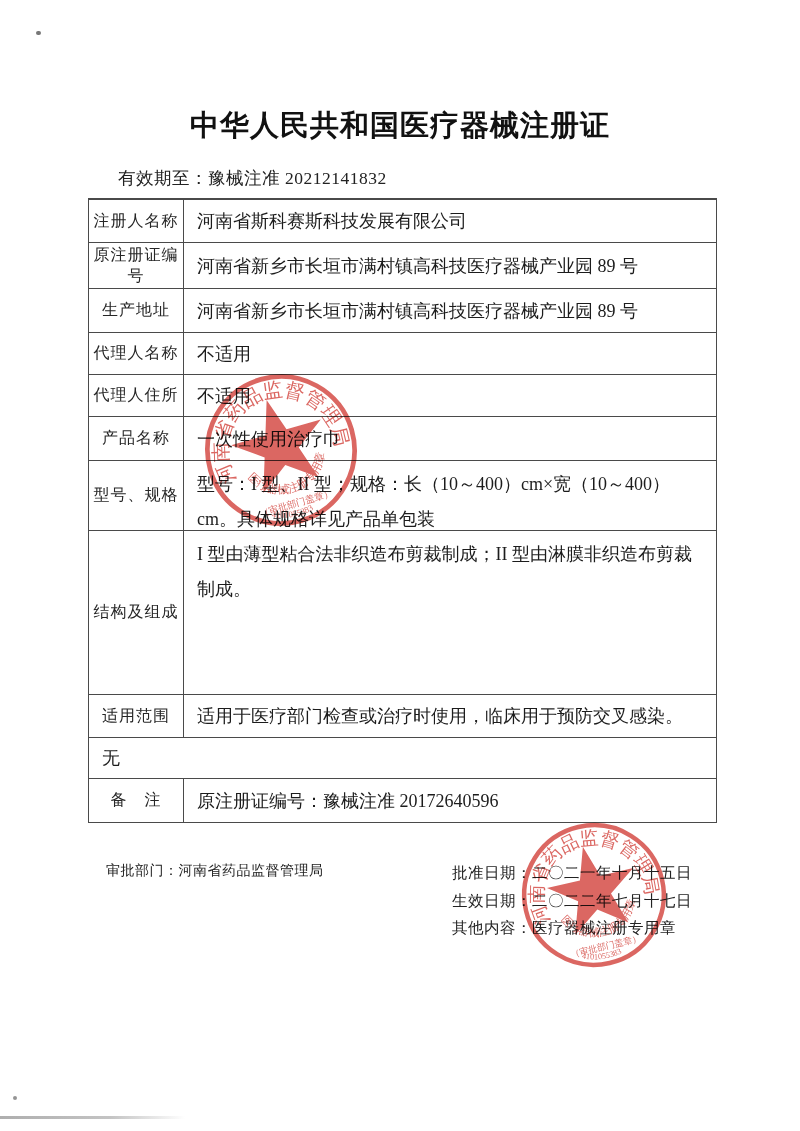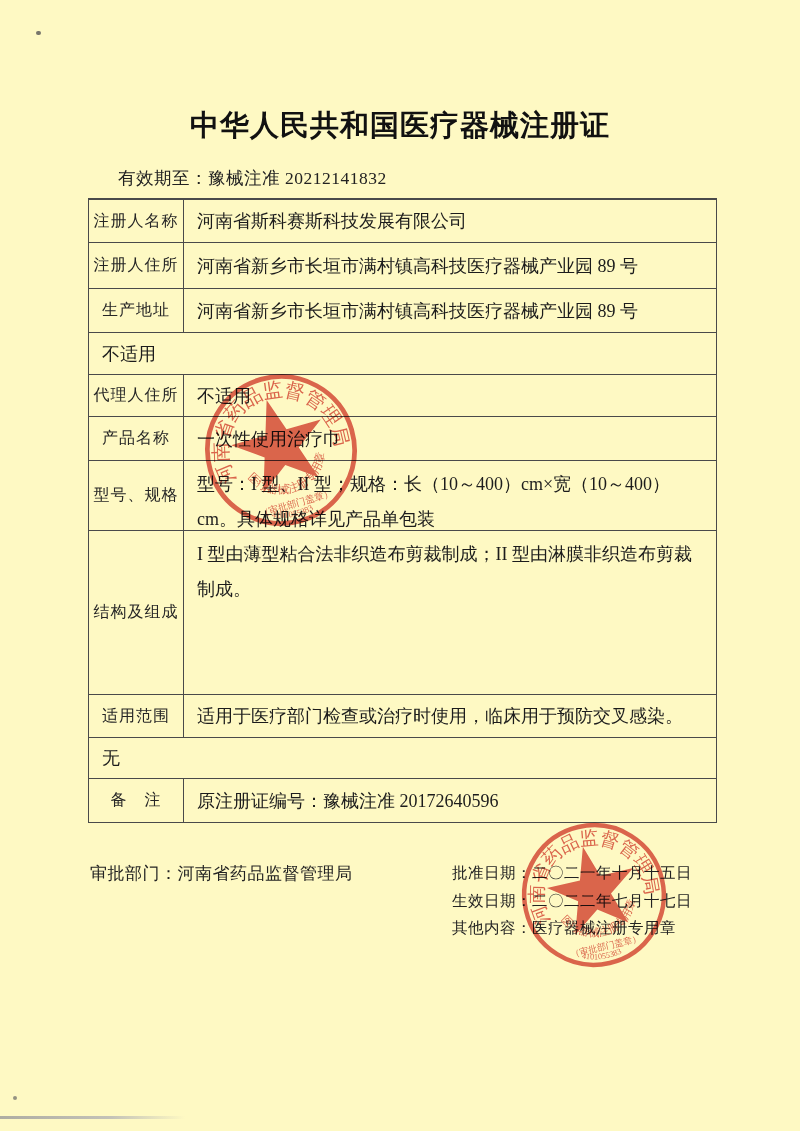--- a/index.html
+++ b/index.html
@@ -1,18 +1,18 @@
 <!DOCTYPE html>
 <html><head>
 <meta charset="utf-8">
 <style>
   html,body{margin:0;padding:0;background:#e8e8e8;}
   .page{
     position:relative;width:800px;height:1131px;margin:0 auto;
-    background:#fef9c3;overflow:hidden;
+    background:#ffffff;overflow:hidden;
     font-family:"Liberation Serif","DejaVu Serif",serif;
     color:#1e1e1e;
   }
   .title{
     position:absolute;left:0;top:106px;width:100%;margin:0;
     text-align:center;font-size:29px;font-weight:bold;letter-spacing:1px;color:#111;
   }
   .regline{
     position:absolute;left:118px;top:166px;font-size:17.5px;color:#222;letter-spacing:0.5px;
   }
@@ -29,21 +29,21 @@
   }
   .tvalue{
     flex:1;display:flex;align-items:center;
     padding:2px 10px 2px 13px;font-size:18px;color:#1c1c1c;line-height:30px;
   }
   .r0{height:42px}.r1{height:46px}.r2{height:44px}.r3{height:42px}
   .r4{height:42px}.r5{height:44px}.r6{height:70px}.r7{height:164px}
   .r8{height:43px}.r9{height:40px}.r10{height:41px}.r11{height:44px}
   .multiline .tvalue{align-items:flex-start;padding-top:6px;line-height:35px;}
   .dept{
-    position:absolute;left:90px;top:862px;font-size:17px;color:#222;letter-spacing:0.5px;text-align:center;
+    position:absolute;left:106px;top:862px;font-size:14px;color:#222;letter-spacing:0.5px;text-align:center;
   }
   .dates{
     position:absolute;left:452px;top:859px;font-size:15.5px;color:#222;letter-spacing:0.5px;
   }
   .dateline{height:27.5px;line-height:27.5px;}
   .stamp-wrap{
     position:absolute;mix-blend-mode:multiply;opacity:0.88;pointer-events:none;
   }
   .stamp-wrap.mid{left:202px;top:371px;width:158px;height:158px;transform:rotate(-16deg);}
   .stamp-wrap.bot{left:519px;top:820px;width:150px;height:150px;transform:rotate(-13deg);}
@@ -69,28 +69,29 @@
   <h1 class="title">中华人民共和国医疗器械注册证</h1>
 
   <div class="regline"><span>有效期至：</span><span>豫械注准 20212141832</span></div>
 
   <div class="cert-table">
     <div class="trow r0">
       <div class="tlabel">注册人名称</div>
       <div class="tvalue">河南省斯科赛斯科技发展有限公司</div>
     </div>
     <div class="trow r1">
-      <div class="tlabel">注册人住所</div>
+      <div class="tlabel">原注册证编号</div>
       <div class="tvalue">河南省新乡市长垣市满村镇高科技医疗器械产业园 89 号</div>
     </div>
     <div class="trow r2">
       <div class="tlabel">生产地址</div>
       <div class="tvalue">河南省新乡市长垣市满村镇高科技医疗器械产业园 89 号</div>
     </div>
     <div class="trow r3">
+      <div class="tlabel">代理人名称</div>
       <div class="tvalue">不适用</div>
     </div>
     <div class="trow r4">
       <div class="tlabel">代理人住所</div>
       <div class="tvalue">不适用</div>
     </div>
     <div class="trow r5">
       <div class="tlabel">产品名称</div>
       <div class="tvalue">一次性使用治疗巾</div>
     </div>

